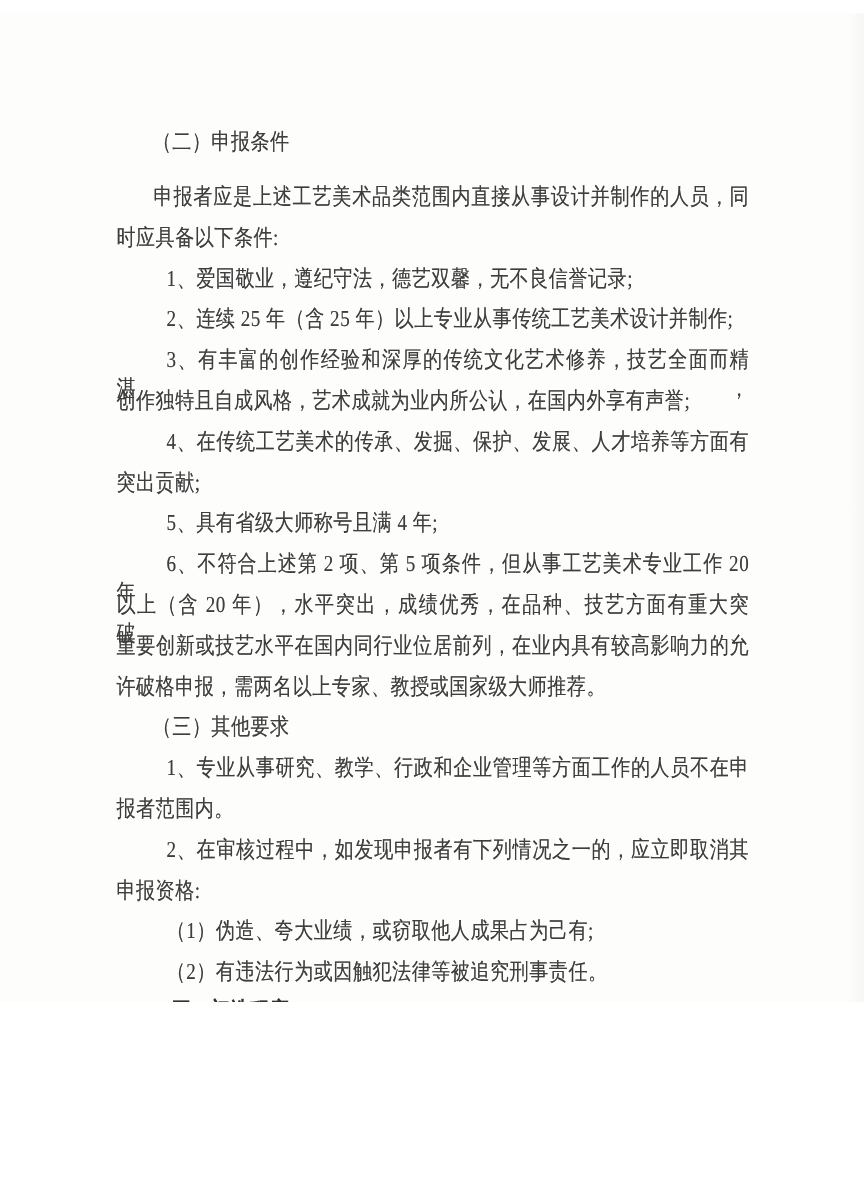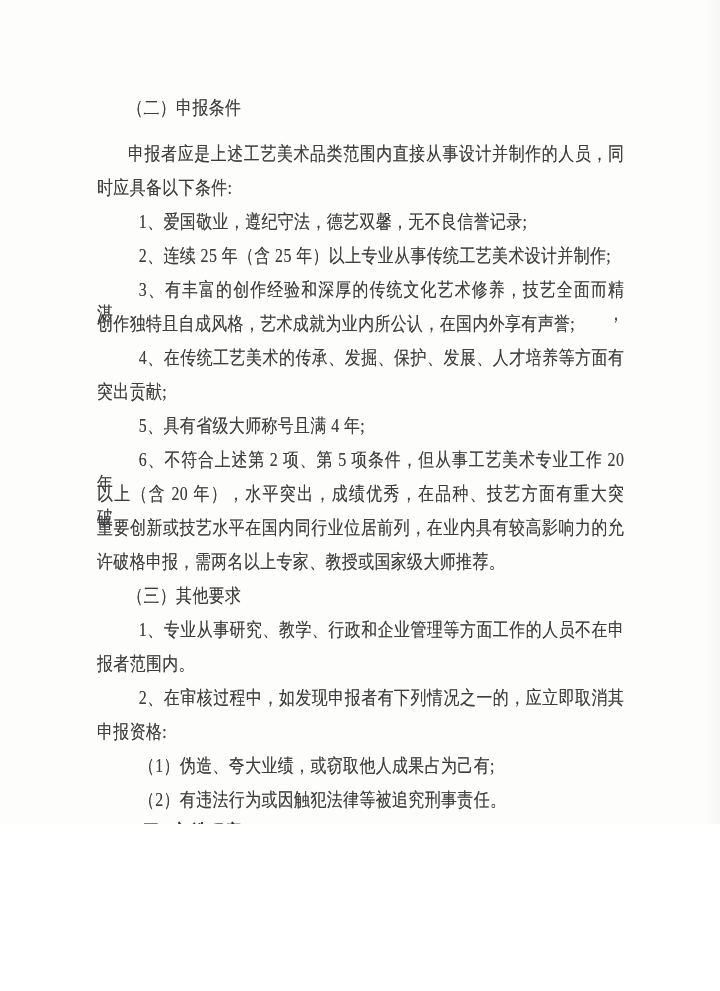--- a/index.html
+++ b/index.html
@@ -3,21 +3,21 @@
 <meta charset="utf-8">
 <style>
   html,body { margin:0; padding:0; }
   body {
     width:720px; height:991px;
     background:#ffffff;
     font-family:"Liberation Serif","DejaVu Serif",serif;
   }
   #page {
     position:relative; width:720px; height:824px;
-    background:#fdfdfc; overflow:hidden;
+    background:#fdfdfc; overflow:hidden;margin-top:11px;
   }
   
   #doc-body {
     position:absolute; left:97px; top:0; width:630px; height:991px;
     transform:scaleX(0.837); transform-origin:0 0;
     font-size:19px; color:#3e3e3e;
   }
   .ln {
     position:absolute; left:0; width:100%;
     line-height:24px; white-space:nowrap;

